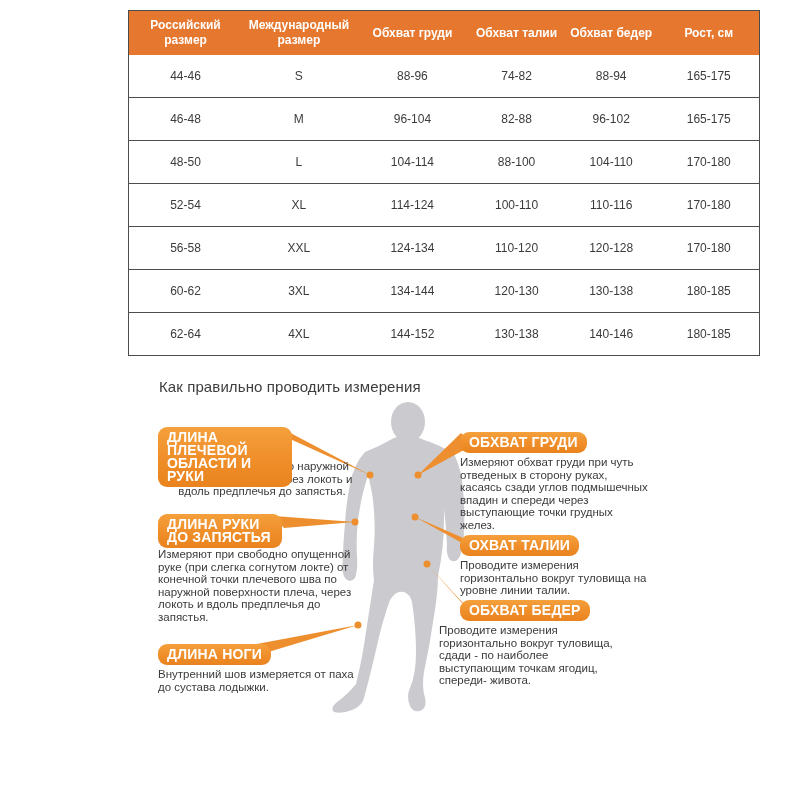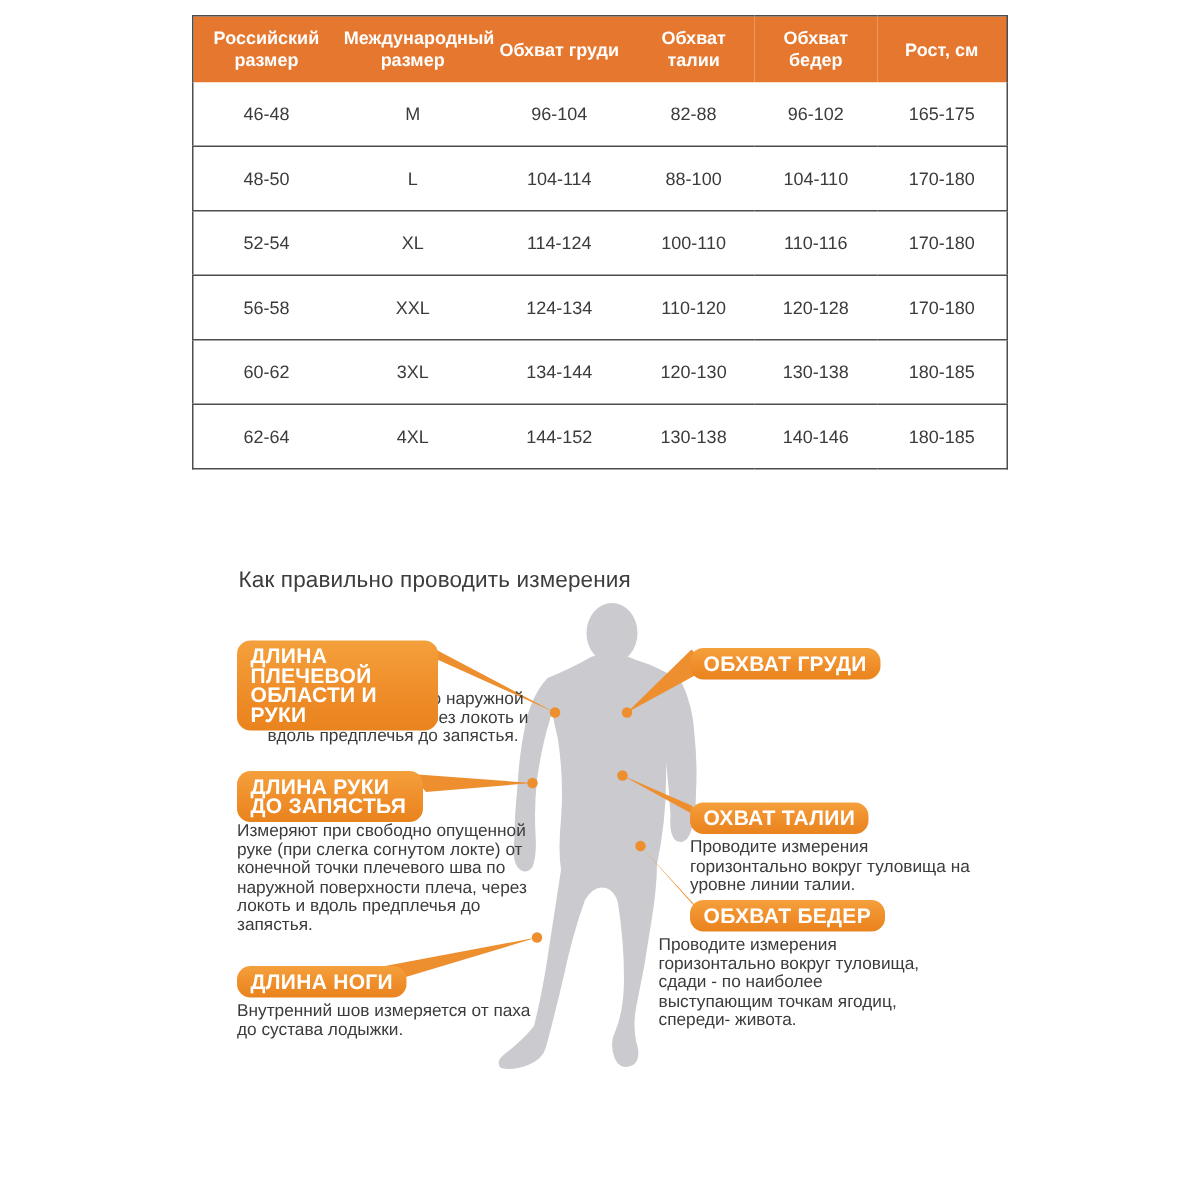--- a/index.html
+++ b/index.html
@@ -2,21 +2,21 @@
 <html><head>
 <meta charset="utf-8">
 <style>
   html,body{margin:0;padding:0;background:#ffffff;}
   .page{
     position:relative;width:800px;height:800px;background:#ffffff;overflow:hidden;
     font-family:"Liberation Sans","DejaVu Sans",sans-serif;color:#3c3c3c;
   }
   
   table.size-table{
-    position:absolute;left:128px;top:10px;width:544px;
+    position:absolute;left:128px;top:10px;width:632px;
     border-collapse:collapse;table-layout:fixed;
     border:1px solid #4d4d4d;
   }
   table.size-table col.c1,table.size-table col.c2,table.size-table col.c3{width:18%;}
   table.size-table col.c4,table.size-table col.c5{width:15%;}
   table.size-table col.c6{width:16%;}
   table.size-table th{
     background:#E5772E;color:#ffffff;font-size:12px;font-weight:bold;
     text-align:center;vertical-align:middle;height:40px;padding:2px 3px;line-height:1.25;
     border:none;
@@ -75,20 +75,28 @@
       <tr>
         <th>Российский размер</th>
         <th>Международный размер</th>
         <th>Обхват груди</th>
         <th>Обхват талии</th>
         <th>Обхват бедер</th>
         <th>Рост, см</th>
       </tr>
     </thead>
     <tbody>
+      <tr>
+        <td>44-46</td>
+        <td>S</td>
+        <td>88-96</td>
+        <td>74-82</td>
+        <td>88-94</td>
+        <td>165-175</td>
+      </tr>
       <tr>
         <td>46-48</td>
         <td>M</td>
         <td>96-104</td>
         <td>82-88</td>
         <td>96-102</td>
         <td>165-175</td>
       </tr>
       <tr>
         <td>48-50</td>
@@ -174,20 +182,21 @@
   <div class="callout-label lbl-l1">ДЛИНА ПЛЕЧЕВОЙ ОБЛАСТИ И РУКИ</div>
   <div class="callout-text txt-l1">Измеряется от шеи по наружной поврхности плеча, через локоть и вдоль предплечья до запястья.</div>
 
   <div class="callout-label lbl-l2">ДЛИНА РУКИ ДО ЗАПЯСТЬЯ</div>
   <div class="callout-text txt-l2">Измеряют при свободно опущенной руке (при слегка согнутом локте) от конечной точки плечевого шва по наружной поверхности плеча, через локоть и вдоль предплечья до запястья.</div>
 
   <div class="callout-label lbl-l3">ДЛИНА НОГИ</div>
   <div class="callout-text txt-l3">Внутренний шов измеряется от паха до сустава лодыжки.</div>
 
   <div class="callout-label lbl-r1">ОБХВАТ ГРУДИ</div>
+  <div class="callout-text txt-r1">Измеряют обхват груди при чуть отведеных в сторону руках, касаясь сзади углов подмышечных впадин и спереди через выступающие точки грудных желез.</div>
 
   <div class="callout-label lbl-r2">ОХВАТ ТАЛИИ</div>
   <div class="callout-text txt-r2">Проводите измерения горизонтально вокруг туловища на уровне линии талии.</div>
 
   <div class="callout-label lbl-r3">ОБХВАТ БЕДЕР</div>
   <div class="callout-text txt-r3">Проводите измерения горизонтально вокруг туловища, сдади - по наиболее выступающим точкам ягодиц, спереди- живота.</div>
 
 </div>
 
 </body></html>

